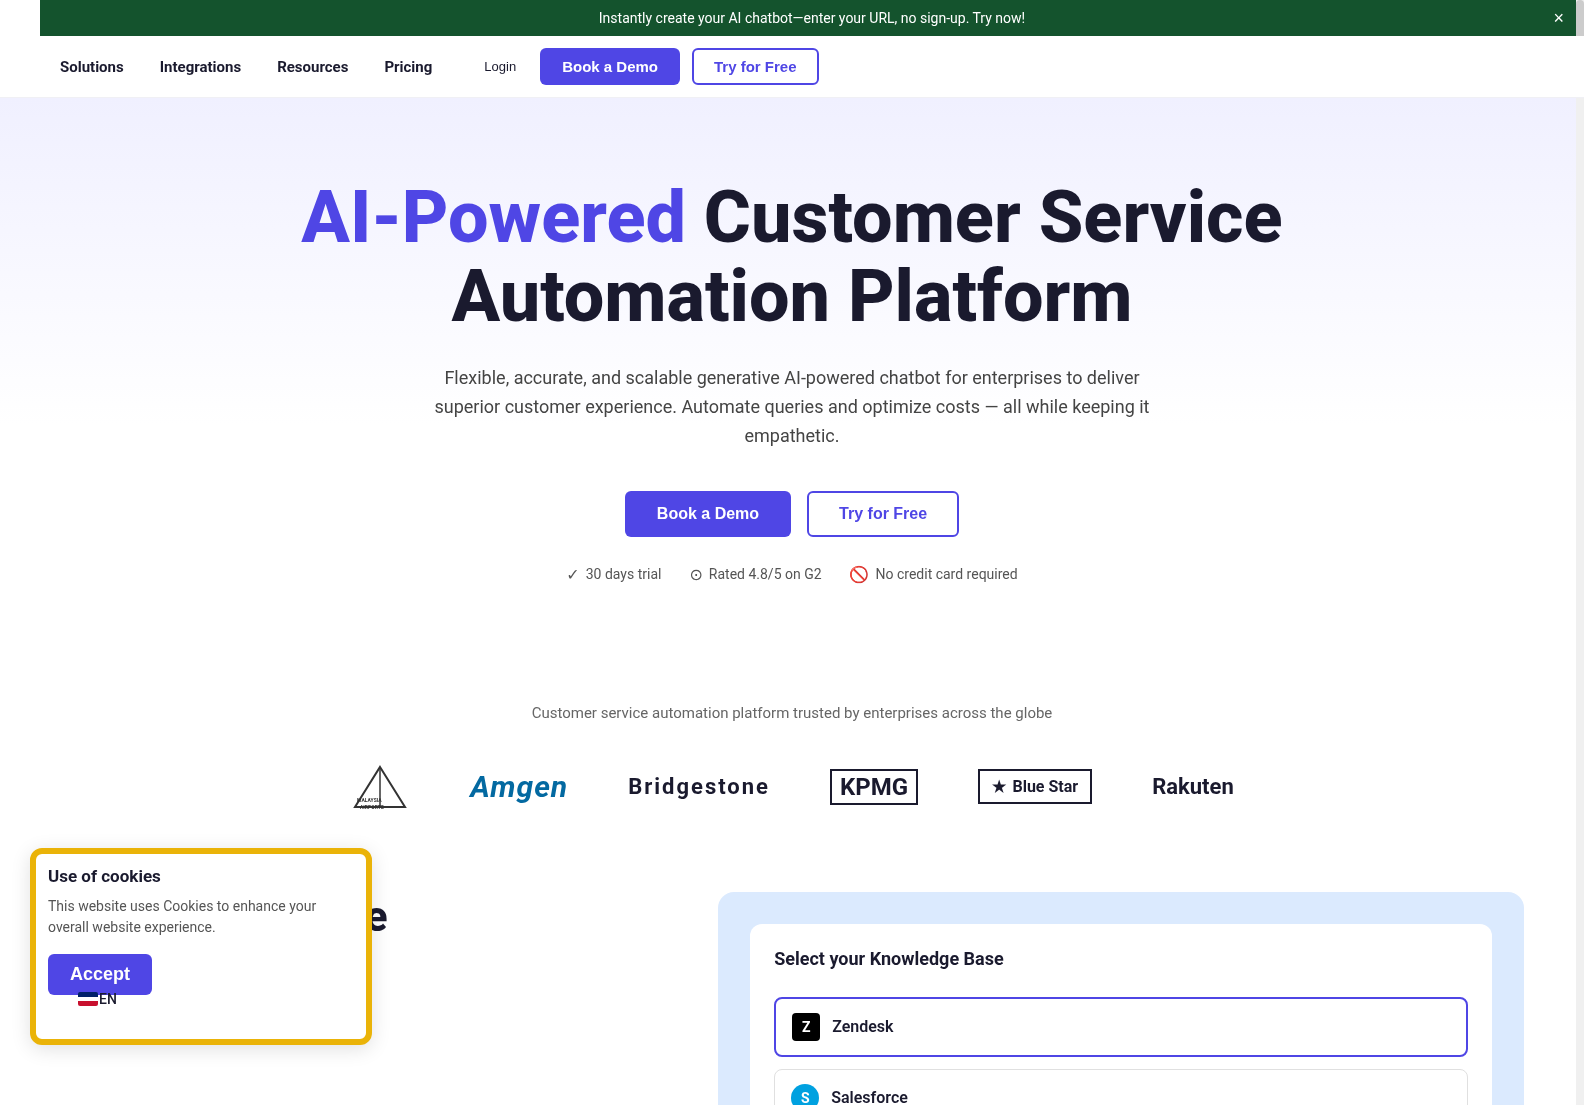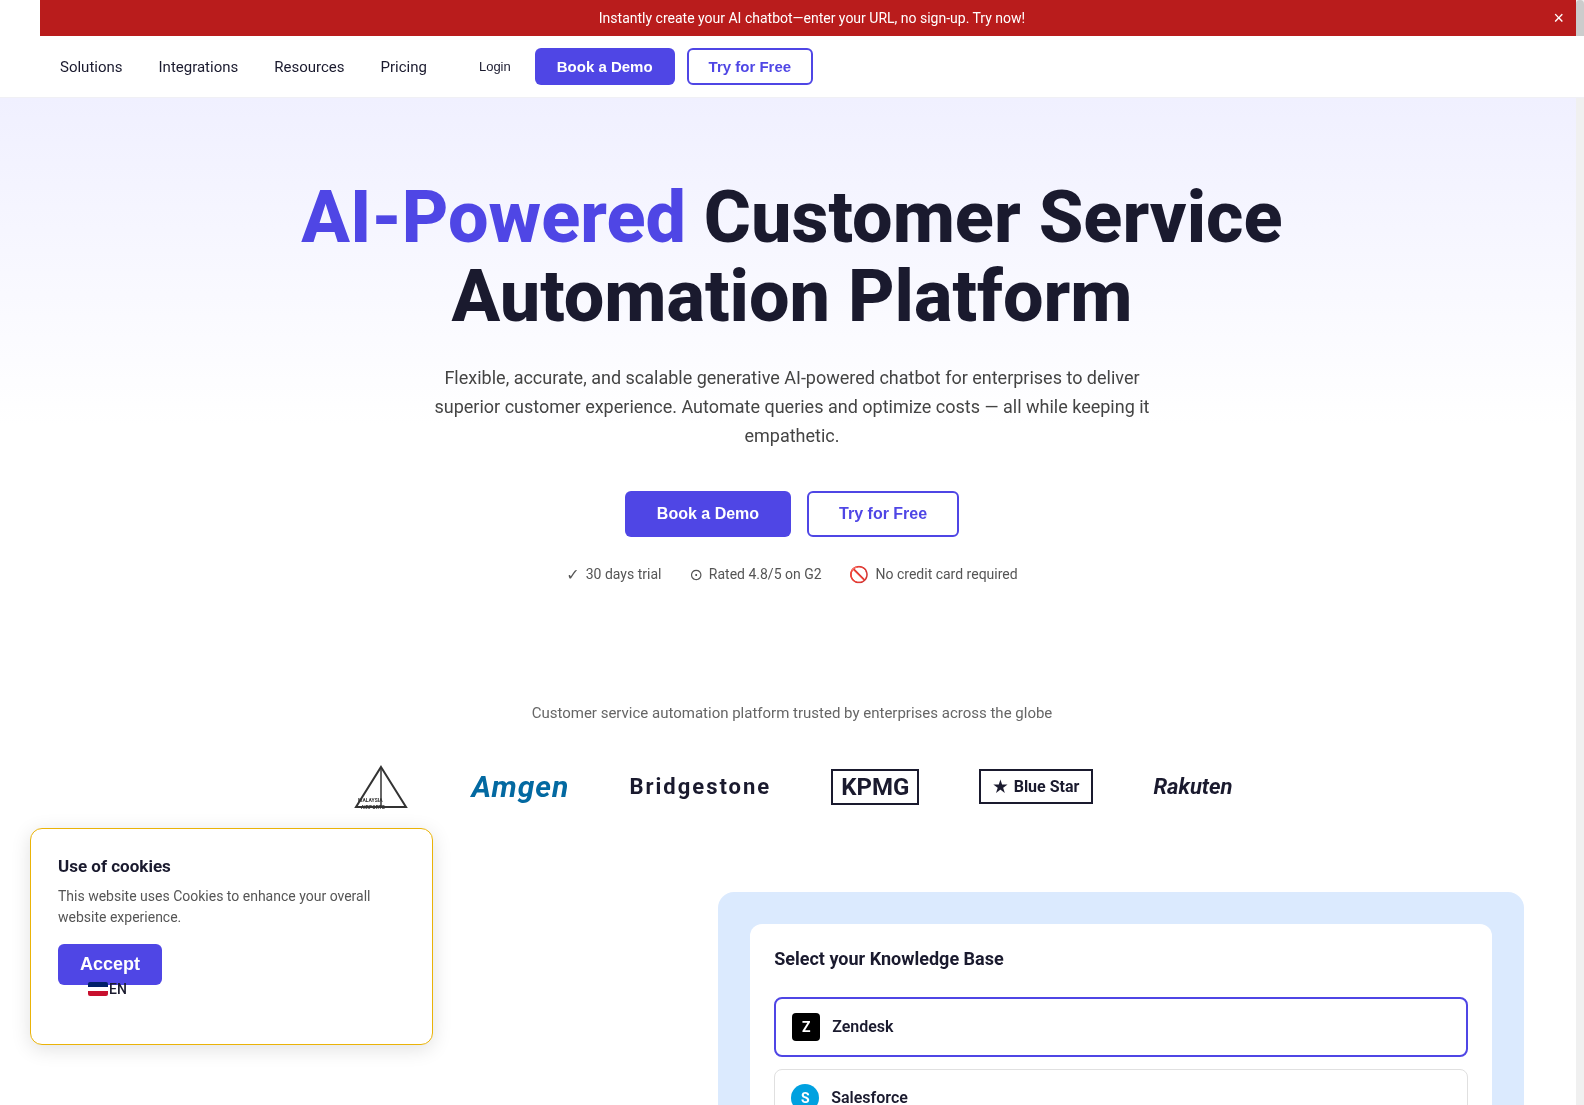--- a/index.html
+++ b/index.html
@@ -1,20 +1,20 @@
 <!DOCTYPE html>
 <html><head>
   <meta charset="utf-8">
   <style>
     *, *::before, *::after { box-sizing: border-box; margin: 0; padding: 0; }
     body { font-family: -apple-system, BlinkMacSystemFont, 'Segoe UI', Roboto, sans-serif; background: #fff; width: 1584px; min-height: 1105px; overflow-x: hidden; }
 
     
     .top-banner {
-      background: #b91c1c;
+      background: #14532d;
       color: #fff;
       text-align: center;
       padding: 10px 40px;
       font-size: 14px;
       position: relative;
       margin-left: 40px;
     }
     .top-banner .close-btn {
       position: absolute;
       right: 20px;
@@ -59,21 +59,21 @@
       display: flex;
       align-items: center;
       gap: 36px;
       list-style: none;
       margin-right: 40px;
     }
     .nav-links li a {
       text-decoration: none;
       color: #1a1a2e;
       font-size: 15px;
-      font-weight: 400;
+      font-weight: 700;
     }
     .nav-actions {
       display: flex;
       align-items: center;
       gap: 12px;
     }
     .btn-login {
       background: none;
       border: none;
       font-size: 13px;
@@ -228,21 +228,20 @@
       border: 2px solid #1a1a2e;
       padding: 6px 12px;
       display: flex;
       align-items: center;
       gap: 6px;
     }
     .logo-rakuten {
       font-size: 22px;
       font-weight: 700;
       color: #1a1a2e;
-      font-style: italic;
     }
 
     
     .bottom-section {
       display: flex;
       padding: 60px 60px 0;
       gap: 40px;
       align-items: flex-start;
     }
     .bottom-left {
@@ -305,24 +304,24 @@
       justify-content: center;
       font-size: 18px;
     }
 
     
     .cookie-banner {
       position: fixed;
       bottom: 60px;
       left: 30px;
       background: #fff;
-      border: 1px solid #eab308;
+      border: 6px solid #eab308;
       border-radius: 12px;
-      padding: 27px;
-      width: 403px;
+      padding: 12px;
+      width: 342px;
       box-shadow: 0 4px 20px rgba(0,0,0,0.12);
       z-index: 1000;
     }
     .cookie-title {
       font-size: 17px;
       font-weight: 700;
       color: #1a1a2e;
       margin-bottom: 10px;
     }
     .cookie-text {

